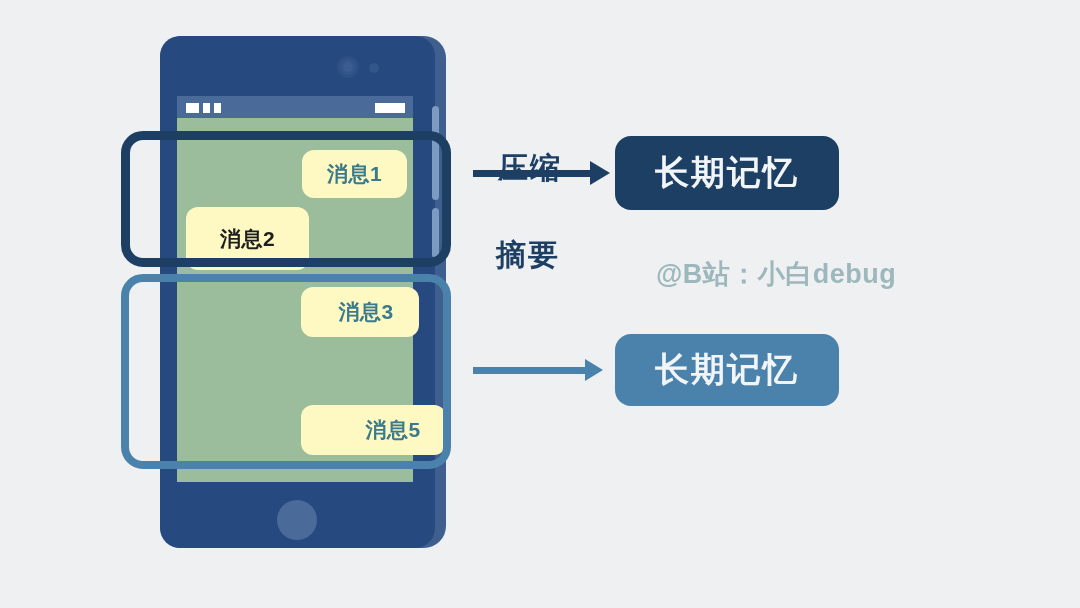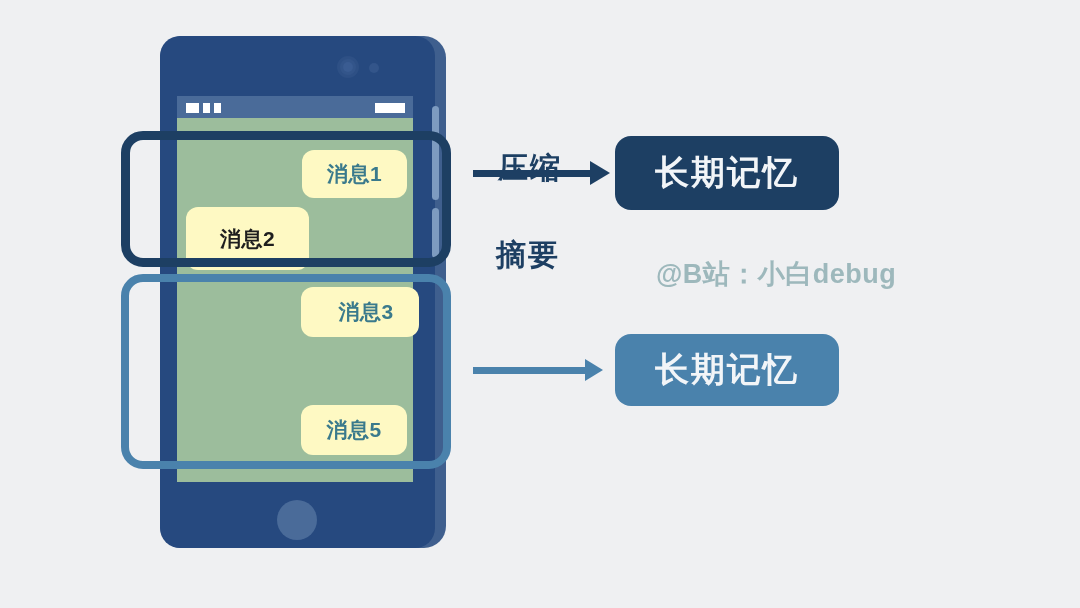--- a/index.html
+++ b/index.html
@@ -131,21 +131,21 @@
     font-size: 21px;
     letter-spacing: 0.5px;
   }
   .bubble.right { color: #3a7a8c; }
   .bubble.left  { color: #1e1e1e; }
 
   .bubble.m1 { left: 302px; top: 150px; width: 105px; height: 48px; }
   .bubble.m2 { left: 186px; top: 207px; width: 123px; height: 63px; }
   .bubble.m3 { left: 301px; top: 287px; width: 106px; height: 50px; padding-left: 12px; }
   .bubble.m4 { left: 186px; top: 345px; width: 122px; height: 52px; }
-  .bubble.m5 { left: 301px; top: 405px; width: 106px; height: 50px; }
+  .bubble.m5 { left: 301px; top: 405px; width: 106px; height: 50px; padding-left: 39px; }
 
   
   .bracket {
     position: absolute;
     box-sizing: border-box;
     border-radius: 22px;
     background: transparent;
   }
   .bracket.long {
     left: 121px;

